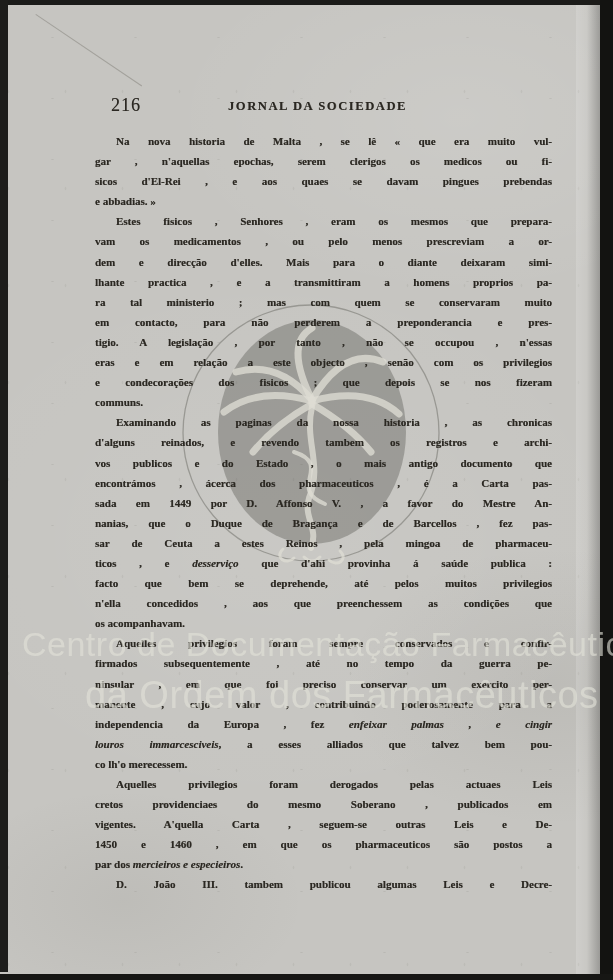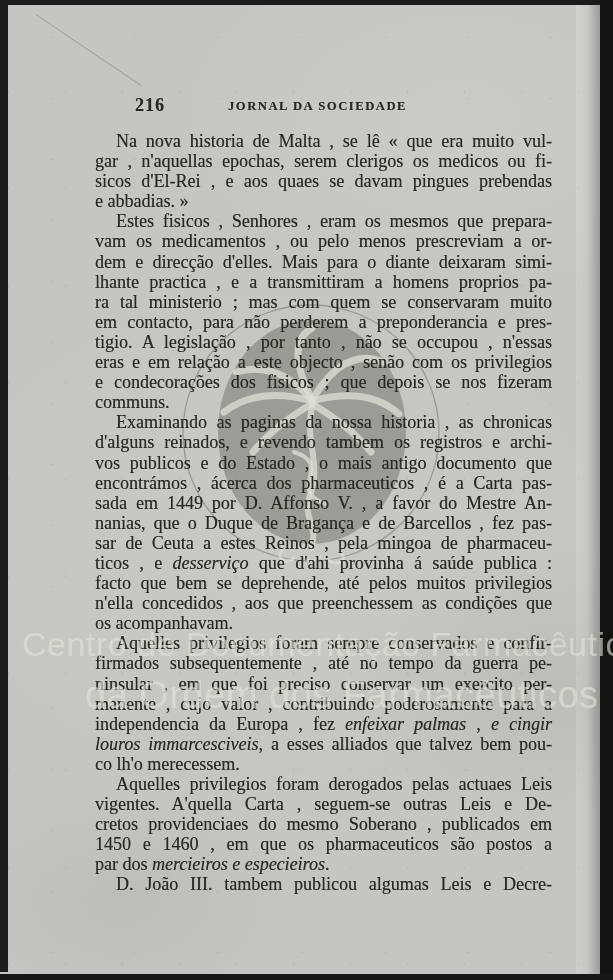--- a/index.html
+++ b/index.html
@@ -25,28 +25,28 @@
   .edge-top{position:absolute;top:0;left:0;right:0;height:5px;background:#1b1b19;}
   .edge-left{position:absolute;top:0;left:0;width:8px;height:972px;background:#1d1d1b;}
   .edge-right{position:absolute;top:0;right:0;width:13px;height:100%;background:#131311;}
   .edge-bottom{position:absolute;left:0;right:0;bottom:0;height:6px;background:#161614;}
   .right-curl{position:absolute;top:5px;bottom:6px;left:576px;width:24px;
     background:linear-gradient(to right, rgba(255,255,255,0.16), rgba(255,255,255,0.05) 45%, rgba(0,0,0,0.22));}
   .crease{position:absolute;left:36px;top:14px;width:128px;height:1px;
     background:rgba(105,103,95,0.38);transform:rotate(34deg);transform-origin:left top;}
   
   .header{position:absolute;left:95px;top:95px;width:457px;height:18px;z-index:2;}
-  .page-number{position:absolute;left:40px;top:0;font-size:18px;font-weight:bold;
+  .page-number{position:absolute;left:16px;top:0;font-size:18px;font-weight:normal;
     color:#2b2822;letter-spacing:1px;text-shadow:0.3px 0.3px 0 rgba(43,41,35,0.5);}
   .journal-title{position:absolute;left:0;right:12px;top:4px;text-align:center;font-size:12.5px;
     font-weight:bold;letter-spacing:1.6px;color:#2b2822;text-shadow:0.3px 0.3px 0 rgba(43,41,35,0.5);}
   
   .body-text{position:absolute;left:95px;top:131px;width:457px;z-index:2;
-    font-size:18px;line-height:20.1px;color:#2b2822;
-    text-shadow:0.3px 0.3px 0 rgba(43,41,35,0.5);}
+    font-size:11px;line-height:20.1px;color:#2b2822;
+    text-shadow:0.3px 0.3px 0 rgba(43,41,35,0.5);font-weight:bold;}
   .line{text-align:justify;text-align-last:justify;white-space:normal;}
   .line.end{text-align-last:left;}
   .line.indent{text-indent:21px;}
   .line em{font-style:italic;}
   
   .emblem{position:absolute;left:182px;top:302px;width:258px;height:268px;z-index:1;
     filter:blur(0.3px);pointer-events:none;}
   
   .wm-line{position:absolute;z-index:5;font-family:"Liberation Sans","DejaVu Sans",sans-serif;
     color:rgba(226,226,217,0.62);pointer-events:none;white-space:nowrap;letter-spacing:0.5px;}
@@ -123,22 +123,22 @@
         <div class="line indent"><span>Aquelles privilegios foram sempre conservados e confir-</span></div>
         <div class="line"><span>firmados subsequentemente , até no tempo da guerra pe-</span></div>
         <div class="line"><span>ninsular , em que foi preciso conservar um exercito per-</span></div>
         <div class="line"><span>manente , cujo valor , contribuindo poderosamente para a</span></div>
         <div class="line"><span>independencia da Europa , fez </span><em>enfeixar palmas</em><span> , </span><em>e cingir</em></div>
         <div class="line"><em>louros immarcesciveis</em><span>, a esses alliados que talvez bem pou-</span></div>
         <div class="line end"><span>co lh'o merecessem.</span></div>
       </div>
       <div>
         <div class="line indent"><span>Aquelles privilegios foram derogados pelas actuaes Leis</span></div>
+        <div class="line"><span>cretos providenciaes do mesmo Soberano , publicados em</span></div>
         <div class="line"><span>vigentes. A'quella Carta , seguem-se outras Leis e De-</span></div>
-        <div class="line"><span>cretos providenciaes do mesmo Soberano , publicados em</span></div>
         <div class="line"><span>1450 e 1460 , em que os pharmaceuticos são postos a</span></div>
         <div class="line end"><span>par dos </span><em>mercieiros e especieiros</em><span>.</span></div>
       </div>
       <div>
         <div class="line indent"><span>D. João III. tambem publicou algumas Leis e Decre-</span></div>
       </div>
     </div>
 
   <div class="wm-line wm1">Centro de Documentação Farmacêutica</div>
   <div class="wm-line wm2">da Ordem dos Farmacêuticos</div>

